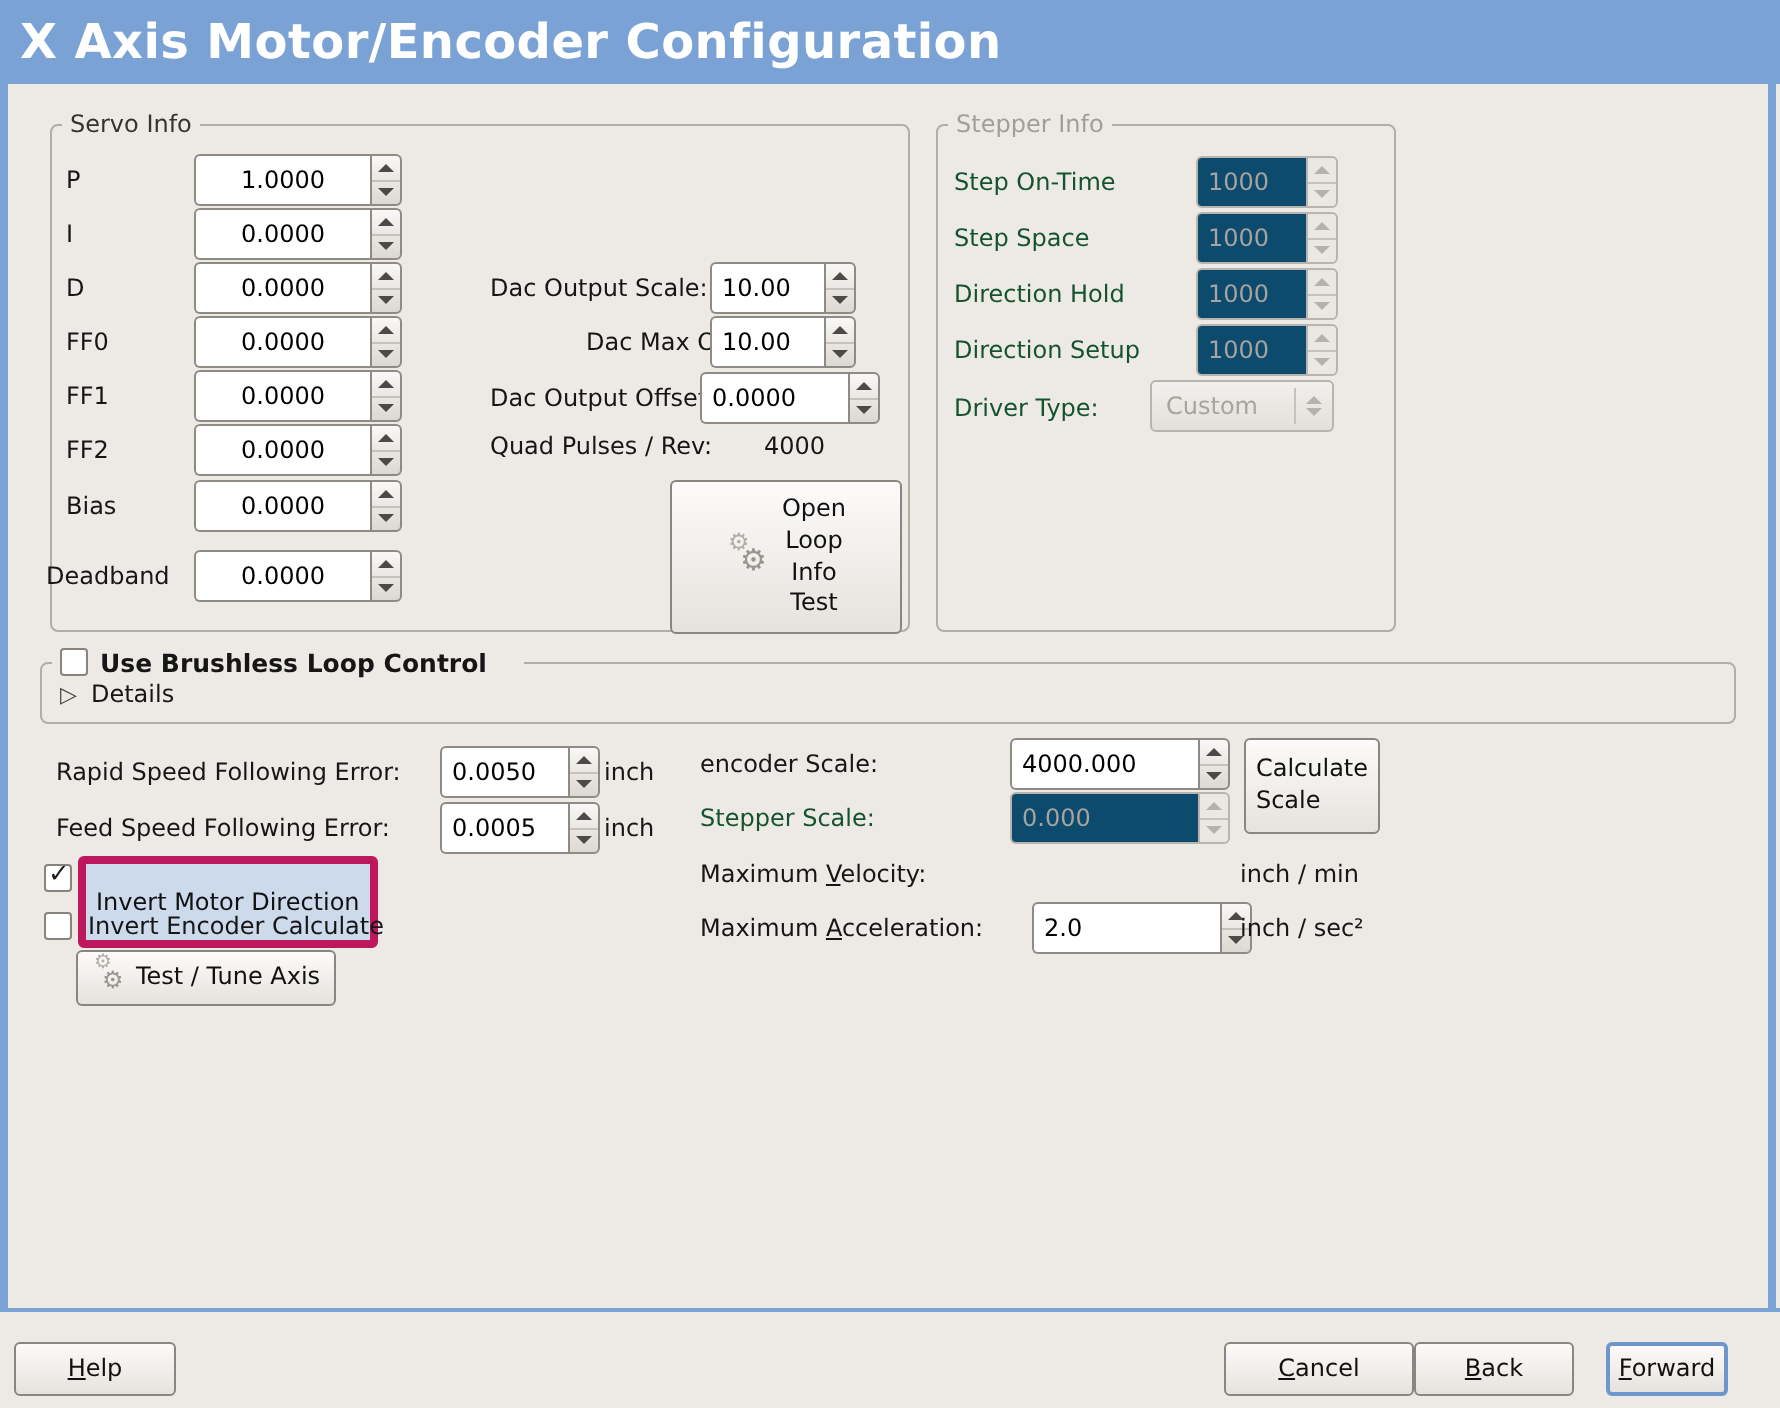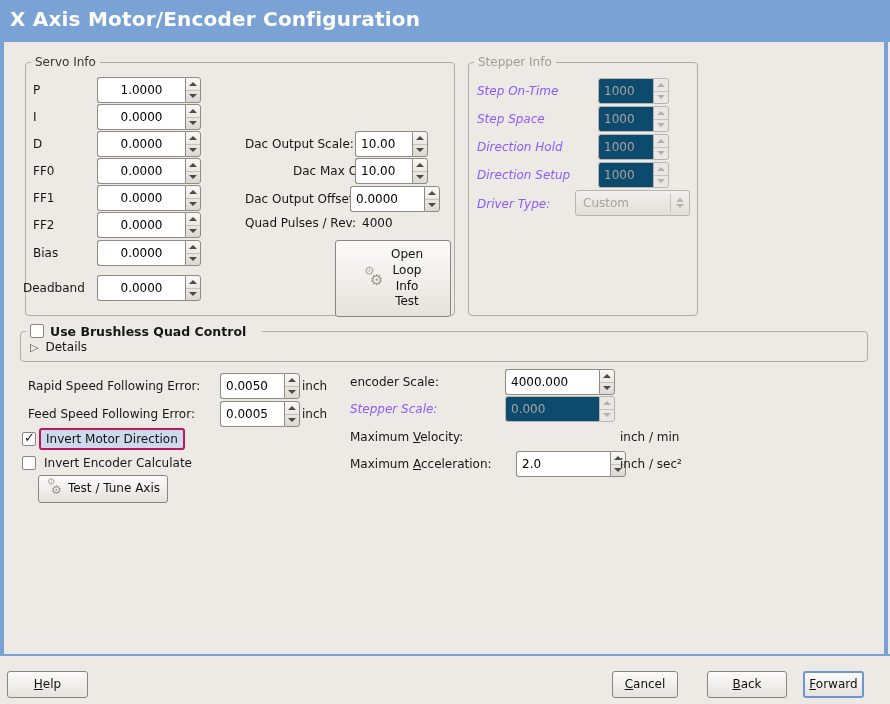--- a/index.html
+++ b/index.html
@@ -4,32 +4,32 @@
 <style>
   * { box-sizing: border-box; margin: 0; padding: 0; }
   html,body { background:#d8d5d0; }
   body { font-family: "DejaVu Sans", "Liberation Sans", sans-serif; }
   #window {
     position: relative; width: 890px; height: 704px;
     background: #edeae6; overflow: hidden; margin: 0;
   }
   
   #titlebar { position:absolute; left:0; top:0; width:890px; height:42px; background:#7aa2d5; }
-  #titlebar .title { position:absolute; left:10px; top:7px; font-size:20px; font-weight:bold; color:#ffffff; letter-spacing:0.2px; }
+  #titlebar .title { position:absolute; left:10px; top:7px; font-size:24px; font-weight:bold; color:#ffffff; letter-spacing:0.2px; }
   .edge { position:absolute; background:#7aa2d5; }
   #edge-left  { left:0; top:42px; width:4px;  height:614px; }
   #edge-right { left:884px; top:42px; width:4px; height:614px; }
   #separator  { left:0; top:654px; width:890px; height:2px; }
   
   .frame { position:absolute; border:1px solid #b2aea6; border-radius:4px; }
   .frame-label { position:absolute; background:#edeae6; padding:0 4px; font-size:12px; color:#35332f; white-space:nowrap; }
   .frame-label.disabled { color:#a19d97; }
   
   .lbl { position:absolute; font-size:12px; color:#161616; white-space:nowrap; }
-  .lbl.disabled { color:#8b5cf6;font-style:italic; }
+  .lbl.disabled { color:#14532d; }
   .lbl .mn { text-decoration:underline; }
   .bold { font-weight:bold; }
   
   .field { position:absolute; display:flex; height:26px; }
   .entry {
     flex:1; min-width:0; height:26px; border:1px solid #8f8b84; border-right:none;
     border-radius:3px 0 0 3px; background:#ffffff; font-family:inherit;
     font-size:12px; color:#000; padding:0 5px; outline:none;
   }
   .entry.center { text-align:center; }
@@ -62,22 +62,22 @@
   .btn .btn-text { white-space:pre-line; text-align:center; line-height:1.3; }
   .btn.focused { border:2px solid #6d97cc; }
   
   .gears { position:relative; width:24px; height:24px; flex:none; }
   .gears .g1 { position:absolute; left:1px; top:-3px; font-size:12px; color:#b3afa7; }
   .gears .g2 { position:absolute; left:7px; top:4px; font-size:15px; color:#9a968e; }
   
   .expander { position:absolute; display:flex; align-items:center; gap:7px; font-size:12px; color:#161616; }
   .expander .tri { font-size:11px; color:#444; }
   
-  .hl-label { position:absolute; font-size:12px; color:#111; background:#ccdaeb; border:2px solid #be185d; border-radius:3px; padding:2px 5px; white-space:nowrap; }
-  .static-val { position:absolute; font-size:12px; color:#161616; }
+  .hl-label { position:absolute; font-size:12px; color:#111; background:#ccdaeb; border:4px solid #be185d; border-radius:3px; padding:12px 5px; white-space:nowrap; }
+  .static-val { position:absolute; font-size:12px; color:#161616;margin-left:20px; }
 </style>
 </head>
 <body>
 
 <div id="window">
 
   <div id="titlebar">
     <span class="title">X Axis Motor/Encoder Configuration</span>
   </div>
   <div class="edge" id="edge-left"></div>
@@ -293,33 +293,33 @@
       <span class="spin-btn">
           <i class="tri-up"></i>
         </span>
       <span class="spin-btn">
           <i class="tri-down"></i>
         </span>
     </div>
   </div>
 
   <span class="lbl disabled" style="left:477px;top:197px;">Driver Type:</span>
-  <div class="combo" style="left:575px;top:190px;width:115px;">
+  <div class="combo" style="left:575px;top:190px;width:92px;">
     <span class="combo-text">Custom</span>
     <span class="combo-sep"></span>
     <span class="combo-arrows">
       <i class="tri-up" style="border-bottom-color:#b5b1ab;"></i>
       <i class="tri-down" style="border-top-color:#b5b1ab;"></i>
     </span>
   </div>
 
   <div class="frame" style="left:20px;top:331px;width:848px;height:31px;"></div>
   <span class="frame-label" style="left:26px;top:323px;width:236px;height:16px;"></span>
   <span class="checkbox" style="left:30px;top:324px;"></span>
-  <span class="lbl bold" style="left:50px;top:324px;font-size:12.5px;">Use Brushless Quad Control</span>
+  <span class="lbl bold" style="left:50px;top:324px;font-size:12.5px;">Use Brushless Loop Control</span>
   <div class="expander" style="left:30px;top:340px;">
     <span class="tri">▷</span>
     <span>Details</span>
   </div>
 
   <span class="lbl" style="left:28px;top:379px;">Rapid Speed Following Error:</span>
   <div class="field" style="left:220px;top:373px;width:80px;">
     <input class="entry" value="0.0050" style="">
     <div class="spin">
       <span class="spin-btn">
@@ -352,20 +352,24 @@
     <div class="spin">
       <span class="spin-btn">
           <i class="tri-up"></i>
         </span>
       <span class="spin-btn">
           <i class="tri-down"></i>
         </span>
     </div>
   </div>
 
+  <div class="btn" style="left:622px;top:369px;width:68px;height:48px;">
+    <span class="btn-text" style="text-align:left;">Calculate
+Scale</span>
+  </div>
 
   <span class="lbl disabled" style="left:350px;top:402px;">Stepper Scale:</span>
   <div class="field disabled" style="left:505px;top:396px;width:110px;">
     <input class="entry" disabled="" value="0.000" style="">
     <div class="spin">
       <span class="spin-btn">
           <i class="tri-up"></i>
         </span>
       <span class="spin-btn">
           <i class="tri-down"></i>
@@ -402,21 +406,21 @@
     <span class="gears" style="width:20px;height:20px;">
       <span class="g1" style="font-size:10px;">⚙</span>
       <span class="g2" style="font-size:12px;left:5px;top:4px;">⚙</span>
     </span>
     <span class="btn-text">Test / Tune Axis</span>
   </div>
 
   <div class="btn" style="left:7px;top:671px;width:81px;height:27px;">
     <span class="btn-text"><span class="mn" style="text-decoration:underline;">H</span><span>elp</span></span>
   </div>
-  <div class="btn" style="left:612px;top:671px;width:66px;height:27px;">
+  <div class="btn" style="left:612px;top:671px;width:95px;height:27px;">
     <span class="btn-text"><span class="mn" style="text-decoration:underline;">C</span><span>ancel</span></span>
   </div>
   <div class="btn" style="left:707px;top:671px;width:80px;height:27px;">
     <span class="btn-text"><span class="mn" style="text-decoration:underline;">B</span><span>ack</span></span>
   </div>
   <div class="btn focused" style="left:803px;top:671px;width:61px;height:27px;">
     <span class="btn-text"><span class="mn" style="text-decoration:underline;">F</span><span>orward</span></span>
   </div>
 
 </div>

